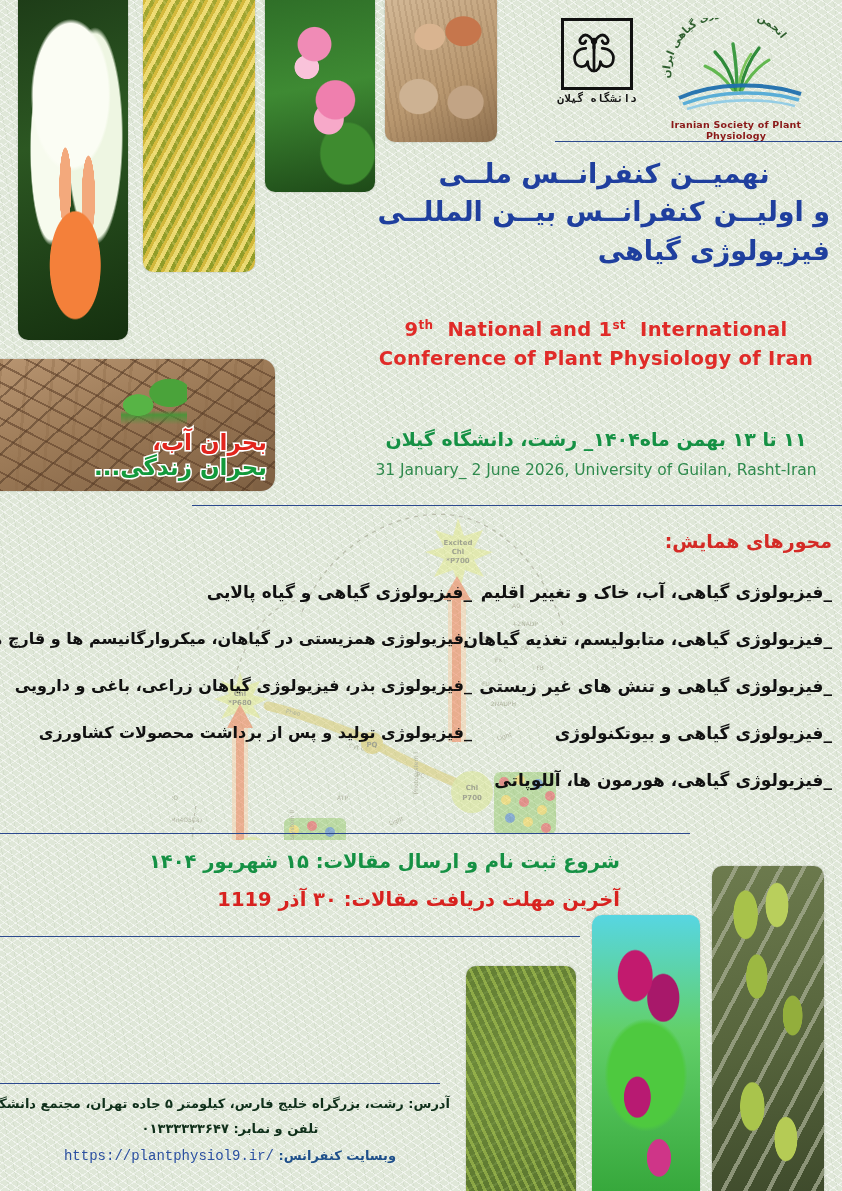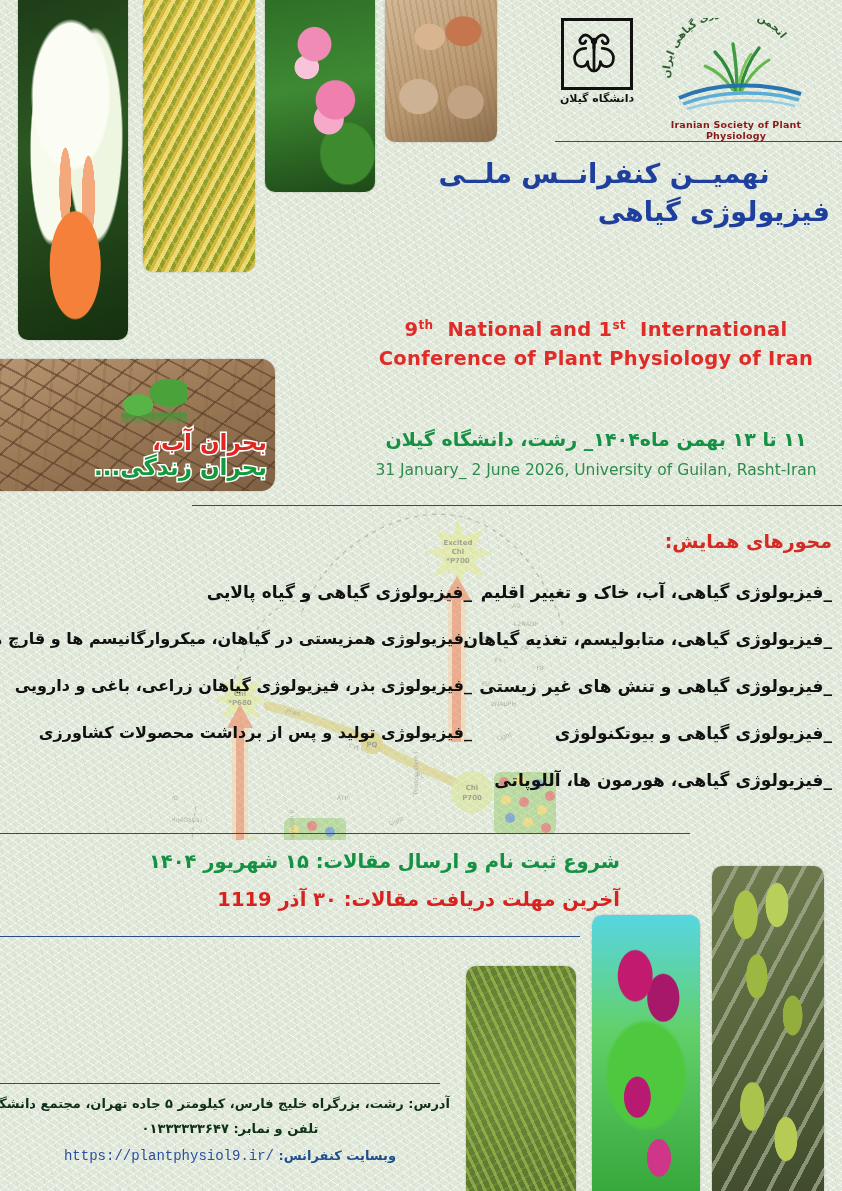--- a/index.html
+++ b/index.html
@@ -108,21 +108,21 @@
   .slogan{
     position:absolute;right:8px;bottom:10px;text-align:right;line-height:1.12;
     font-family:"DejaVu Sans",sans-serif;font-weight:bold;font-size:23px;
     direction:rtl;
   }
   .slogan span{ -webkit-text-stroke:3px #fff; paint-order:stroke fill; }
   .s-red{color:#e2251d;}
   .s-green{color:#139a3c;}
 
   
-  .logo-guilan{width:84px;text-align:center;}
+  .logo-guilan{width:84px;text-align:center;font-family:Liberation Mono, monospace;}
   .logo-box{
     width:66px;height:66px;border:3px solid #111;margin:0 auto;position:relative;background:transparent;
   }
   .logo-cap{font-size:11px;font-weight:bold;color:#111;margin-top:2px;direction:rtl;}
   .logo-ispp{width:150px;text-align:center;position:relative;}
   .ispp-cap{font-size:9.5px;font-weight:bold;color:#8a1818;letter-spacing:.2px;margin-top:1px;}
 
   
   .fa-title{
     color:#1f3f9e;font-weight:bold;direction:rtl;text-align:left;
@@ -226,20 +226,21 @@
         <path d="M26 91 C60 80 104 80 134 88" stroke="#87c8e6" stroke-width="2.6" fill="none" opacity=".85"></path>
       </svg>
       <div class="ispp-cap">Iranian Society of Plant Physiology</div>
     </div>
   </div>
 
   <div class="abs rule" style="left:555px;top:141px;width:287px;"></div>
 
   <div class="abs" style="left:378px;top:155px;width:452px;">
     <div class="fa-title" style="text-align:center;">نهمیــن  کنفرانــس  ملــی</div>
+    <div class="fa-title" style="text-align:right;">و اولیــن کنفرانــس بیــن المللــی</div>
     <div class="fa-title" style="text-align:right;">فیزیولوژی گیاهی</div>
   </div>
 
   <div class="abs" style="left:360px;top:315px;width:472px;">
     <div class="en-title">
       <span>9</span><sup>th</sup>&nbsp;&nbsp;<span>National   and   1</span><sup>st</sup>&nbsp;&nbsp;<span>International</span>
     </div>
     <div class="en-title">Conference of Plant Physiology of Iran</div>
   </div>
 

